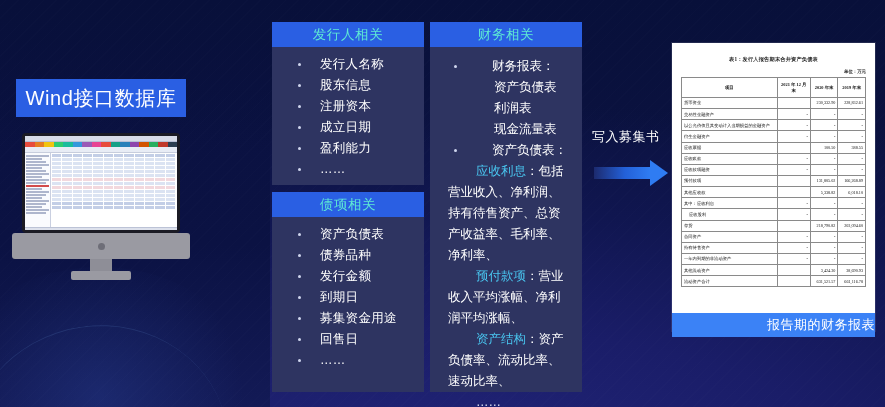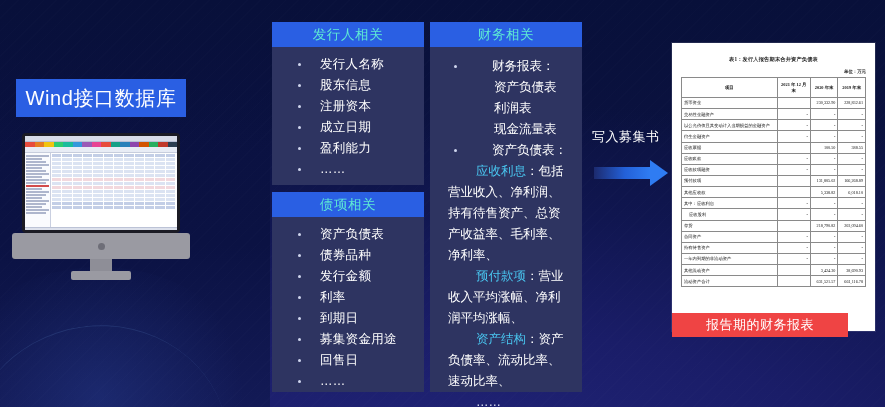--- a/index.html
+++ b/index.html
@@ -108,22 +108,22 @@
     font-family:"Liberation Serif",serif;}
   table.doc-tbl th,table.doc-tbl td{border:.5px solid #8a8a8a;color:#101010;
     font-size:4.3px;line-height:1.25;padding:2.4px 2px;}
   table.doc-tbl th{text-align:center;font-weight:bold;font-size:4.4px;padding:4px 2px;}
   table.doc-tbl td.item{text-align:left;}
   table.doc-tbl td.num{text-align:right;font-size:4.2px;}
   table.doc-tbl td.ind{padding-left:7px;}
   .c-item{width:52%;} .c-a{width:18%;} .c-b{width:15%;} .c-c{width:15%;}
 
   
-  .cap{position:absolute;left:672px;top:313px;width:176px;height:24px;background:#ef4444;
-    display:flex;align-items:center;justify-content:center;}
+  .cap{position:absolute;left:672px;top:313px;width:203px;height:24px;background:#3b82f6;
+    display:flex;align-items:center;justify-content:flex-end;}
   .cap .lbl{font-size:13px;color:#fff;letter-spacing:.5px;}
 </style>
 </head>
 <body>
 
 <div class="stage">
   <div class="bg-base"></div>
   <div class="bg-left"></div>
   <div class="bg-topfade"></div>
   <div class="bg-diag"></div>
@@ -418,21 +418,20 @@
 
   <div class="col" style="left:272px;top:192px;width:152px;height:200px;">
     <div class="col-hd">
       <span class="lbl">债项相关</span>
     </div>
     <div class="col-body">
       <ul class="bl">
         <li><span class="dot"></span><span>资产负债表</span></li>
         <li><span class="dot"></span><span>债券品种</span></li>
         <li><span class="dot"></span><span>发行金额</span></li>
-        <li><span class="dot"></span><span>利率</span></li>
         <li><span class="dot"></span><span>到期日</span></li>
         <li><span class="dot"></span><span>募集资金用途</span></li>
         <li><span class="dot"></span><span>回售日</span></li>
         <li><span class="dot"></span><span>……</span></li>
       </ul>
     </div>
   </div>
 
   <div class="col" style="left:430px;top:22px;width:152px;height:370px;">
     <div class="col-hd">

